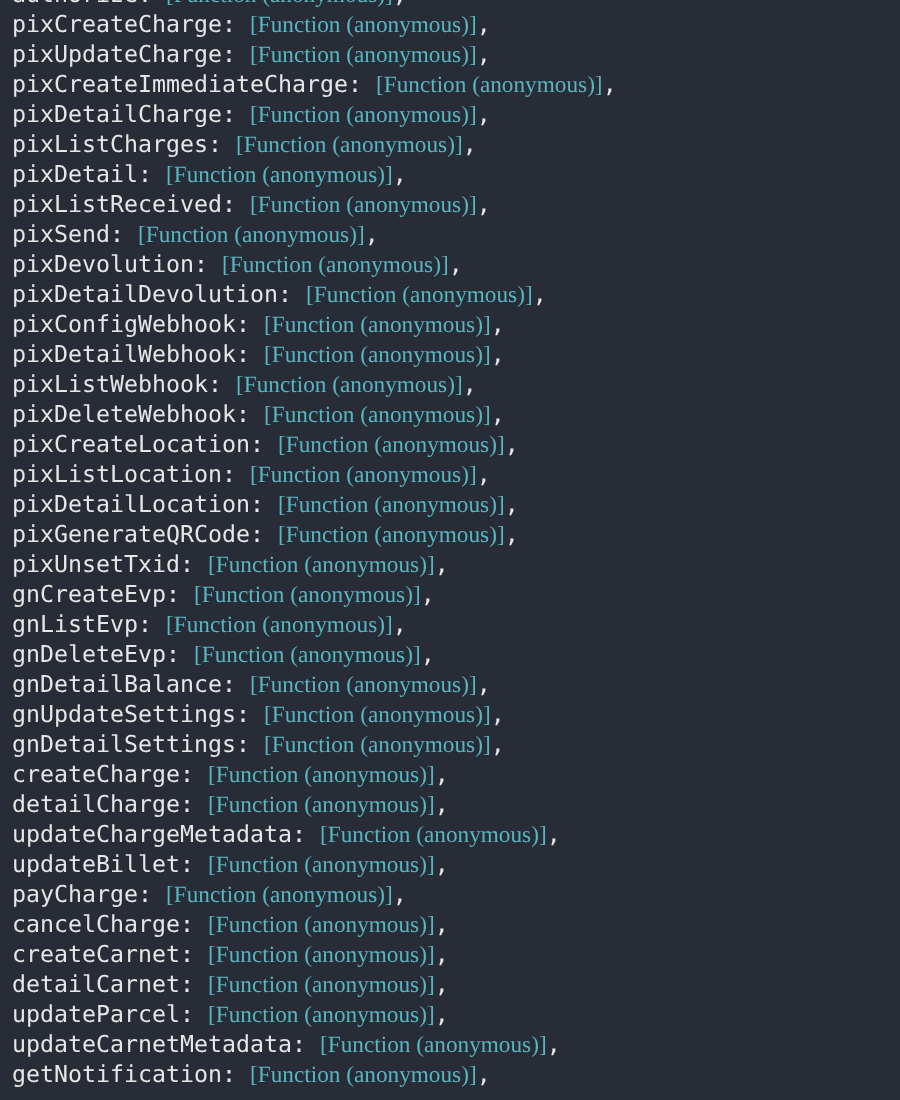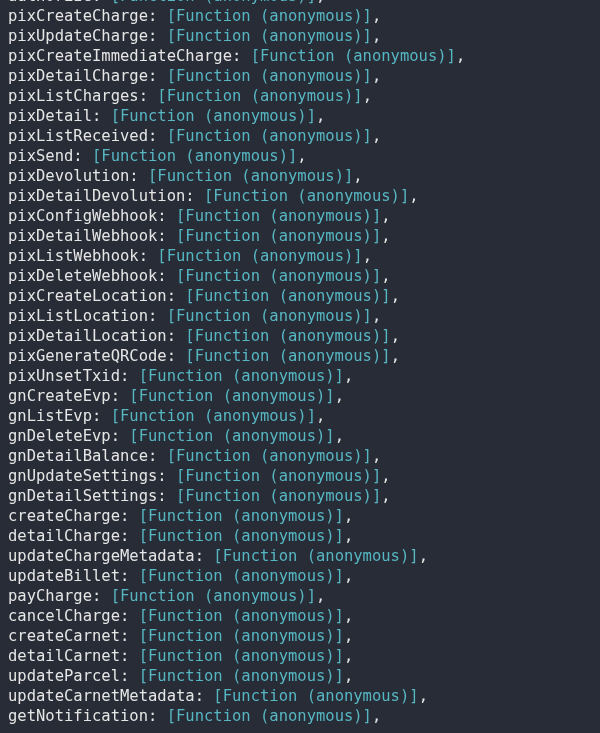--- a/index.html
+++ b/index.html
@@ -35,20 +35,20 @@
     -webkit-font-smoothing: subpixel-antialiased;
   }
   .console-line {
     height: 20px;
     line-height: 20px;
     white-space: pre;
     font-size: 15.5px;
   }
   .tok-key      { color: #e6e6e6; }
   .tok-punct    { color: #e6e6e6; }
-  .tok-function { color: #56b6c2; }
+  .tok-function { color: #56b6c2; font-family: Liberation Serif, serif; }
 </style>
 </head>
 <body style="background: rgb(40, 44, 54);">
 
 <div id="terminal" style="background: rgb(40, 44, 54);">
   <div id="console-lines" style="color: rgb(230, 230, 230);"><div class="console-line"><span class="tok-key" style="color: rgb(230, 230, 230);">authorize</span><span class="tok-punct" style="color: rgb(230, 230, 230);">: </span><span class="tok-function" style="color: rgb(86, 182, 194);">[Function (anonymous)]</span><span class="tok-punct" style="color: rgb(230, 230, 230);">,</span></div><div class="console-line"><span class="tok-key" style="color: rgb(230, 230, 230);">pixCreateCharge</span><span class="tok-punct" style="color: rgb(230, 230, 230);">: </span><span class="tok-function" style="color: rgb(86, 182, 194);">[Function (anonymous)]</span><span class="tok-punct" style="color: rgb(230, 230, 230);">,</span></div><div class="console-line"><span class="tok-key" style="color: rgb(230, 230, 230);">pixUpdateCharge</span><span class="tok-punct" style="color: rgb(230, 230, 230);">: </span><span class="tok-function" style="color: rgb(86, 182, 194);">[Function (anonymous)]</span><span class="tok-punct" style="color: rgb(230, 230, 230);">,</span></div><div class="console-line"><span class="tok-key" style="color: rgb(230, 230, 230);">pixCreateImmediateCharge</span><span class="tok-punct" style="color: rgb(230, 230, 230);">: </span><span class="tok-function" style="color: rgb(86, 182, 194);">[Function (anonymous)]</span><span class="tok-punct" style="color: rgb(230, 230, 230);">,</span></div><div class="console-line"><span class="tok-key" style="color: rgb(230, 230, 230);">pixDetailCharge</span><span class="tok-punct" style="color: rgb(230, 230, 230);">: </span><span class="tok-function" style="color: rgb(86, 182, 194);">[Function (anonymous)]</span><span class="tok-punct" style="color: rgb(230, 230, 230);">,</span></div><div class="console-line"><span class="tok-key" style="color: rgb(230, 230, 230);">pixListCharges</span><span class="tok-punct" style="color: rgb(230, 230, 230);">: </span><span class="tok-function" style="color: rgb(86, 182, 194);">[Function (anonymous)]</span><span class="tok-punct" style="color: rgb(230, 230, 230);">,</span></div><div class="console-line"><span class="tok-key" style="color: rgb(230, 230, 230);">pixDetail</span><span class="tok-punct" style="color: rgb(230, 230, 230);">: </span><span class="tok-function" style="color: rgb(86, 182, 194);">[Function (anonymous)]</span><span class="tok-punct" style="color: rgb(230, 230, 230);">,</span></div><div class="console-line"><span class="tok-key" style="color: rgb(230, 230, 230);">pixListReceived</span><span class="tok-punct" style="color: rgb(230, 230, 230);">: </span><span class="tok-function" style="color: rgb(86, 182, 194);">[Function (anonymous)]</span><span class="tok-punct" style="color: rgb(230, 230, 230);">,</span></div><div class="console-line"><span class="tok-key" style="color: rgb(230, 230, 230);">pixSend</span><span class="tok-punct" style="color: rgb(230, 230, 230);">: </span><span class="tok-function" style="color: rgb(86, 182, 194);">[Function (anonymous)]</span><span class="tok-punct" style="color: rgb(230, 230, 230);">,</span></div><div class="console-line"><span class="tok-key" style="color: rgb(230, 230, 230);">pixDevolution</span><span class="tok-punct" style="color: rgb(230, 230, 230);">: </span><span class="tok-function" style="color: rgb(86, 182, 194);">[Function (anonymous)]</span><span class="tok-punct" style="color: rgb(230, 230, 230);">,</span></div><div class="console-line"><span class="tok-key" style="color: rgb(230, 230, 230);">pixDetailDevolution</span><span class="tok-punct" style="color: rgb(230, 230, 230);">: </span><span class="tok-function" style="color: rgb(86, 182, 194);">[Function (anonymous)]</span><span class="tok-punct" style="color: rgb(230, 230, 230);">,</span></div><div class="console-line"><span class="tok-key" style="color: rgb(230, 230, 230);">pixConfigWebhook</span><span class="tok-punct" style="color: rgb(230, 230, 230);">: </span><span class="tok-function" style="color: rgb(86, 182, 194);">[Function (anonymous)]</span><span class="tok-punct" style="color: rgb(230, 230, 230);">,</span></div><div class="console-line"><span class="tok-key" style="color: rgb(230, 230, 230);">pixDetailWebhook</span><span class="tok-punct" style="color: rgb(230, 230, 230);">: </span><span class="tok-function" style="color: rgb(86, 182, 194);">[Function (anonymous)]</span><span class="tok-punct" style="color: rgb(230, 230, 230);">,</span></div><div class="console-line"><span class="tok-key" style="color: rgb(230, 230, 230);">pixListWebhook</span><span class="tok-punct" style="color: rgb(230, 230, 230);">: </span><span class="tok-function" style="color: rgb(86, 182, 194);">[Function (anonymous)]</span><span class="tok-punct" style="color: rgb(230, 230, 230);">,</span></div><div class="console-line"><span class="tok-key" style="color: rgb(230, 230, 230);">pixDeleteWebhook</span><span class="tok-punct" style="color: rgb(230, 230, 230);">: </span><span class="tok-function" style="color: rgb(86, 182, 194);">[Function (anonymous)]</span><span class="tok-punct" style="color: rgb(230, 230, 230);">,</span></div><div class="console-line"><span class="tok-key" style="color: rgb(230, 230, 230);">pixCreateLocation</span><span class="tok-punct" style="color: rgb(230, 230, 230);">: </span><span class="tok-function" style="color: rgb(86, 182, 194);">[Function (anonymous)]</span><span class="tok-punct" style="color: rgb(230, 230, 230);">,</span></div><div class="console-line"><span class="tok-key" style="color: rgb(230, 230, 230);">pixListLocation</span><span class="tok-punct" style="color: rgb(230, 230, 230);">: </span><span class="tok-function" style="color: rgb(86, 182, 194);">[Function (anonymous)]</span><span class="tok-punct" style="color: rgb(230, 230, 230);">,</span></div><div class="console-line"><span class="tok-key" style="color: rgb(230, 230, 230);">pixDetailLocation</span><span class="tok-punct" style="color: rgb(230, 230, 230);">: </span><span class="tok-function" style="color: rgb(86, 182, 194);">[Function (anonymous)]</span><span class="tok-punct" style="color: rgb(230, 230, 230);">,</span></div><div class="console-line"><span class="tok-key" style="color: rgb(230, 230, 230);">pixGenerateQRCode</span><span class="tok-punct" style="color: rgb(230, 230, 230);">: </span><span class="tok-function" style="color: rgb(86, 182, 194);">[Function (anonymous)]</span><span class="tok-punct" style="color: rgb(230, 230, 230);">,</span></div><div class="console-line"><span class="tok-key" style="color: rgb(230, 230, 230);">pixUnsetTxid</span><span class="tok-punct" style="color: rgb(230, 230, 230);">: </span><span class="tok-function" style="color: rgb(86, 182, 194);">[Function (anonymous)]</span><span class="tok-punct" style="color: rgb(230, 230, 230);">,</span></div><div class="console-line"><span class="tok-key" style="color: rgb(230, 230, 230);">gnCreateEvp</span><span class="tok-punct" style="color: rgb(230, 230, 230);">: </span><span class="tok-function" style="color: rgb(86, 182, 194);">[Function (anonymous)]</span><span class="tok-punct" style="color: rgb(230, 230, 230);">,</span></div><div class="console-line"><span class="tok-key" style="color: rgb(230, 230, 230);">gnListEvp</span><span class="tok-punct" style="color: rgb(230, 230, 230);">: </span><span class="tok-function" style="color: rgb(86, 182, 194);">[Function (anonymous)]</span><span class="tok-punct" style="color: rgb(230, 230, 230);">,</span></div><div class="console-line"><span class="tok-key" style="color: rgb(230, 230, 230);">gnDeleteEvp</span><span class="tok-punct" style="color: rgb(230, 230, 230);">: </span><span class="tok-function" style="color: rgb(86, 182, 194);">[Function (anonymous)]</span><span class="tok-punct" style="color: rgb(230, 230, 230);">,</span></div><div class="console-line"><span class="tok-key" style="color: rgb(230, 230, 230);">gnDetailBalance</span><span class="tok-punct" style="color: rgb(230, 230, 230);">: </span><span class="tok-function" style="color: rgb(86, 182, 194);">[Function (anonymous)]</span><span class="tok-punct" style="color: rgb(230, 230, 230);">,</span></div><div class="console-line"><span class="tok-key" style="color: rgb(230, 230, 230);">gnUpdateSettings</span><span class="tok-punct" style="color: rgb(230, 230, 230);">: </span><span class="tok-function" style="color: rgb(86, 182, 194);">[Function (anonymous)]</span><span class="tok-punct" style="color: rgb(230, 230, 230);">,</span></div><div class="console-line"><span class="tok-key" style="color: rgb(230, 230, 230);">gnDetailSettings</span><span class="tok-punct" style="color: rgb(230, 230, 230);">: </span><span class="tok-function" style="color: rgb(86, 182, 194);">[Function (anonymous)]</span><span class="tok-punct" style="color: rgb(230, 230, 230);">,</span></div><div class="console-line"><span class="tok-key" style="color: rgb(230, 230, 230);">createCharge</span><span class="tok-punct" style="color: rgb(230, 230, 230);">: </span><span class="tok-function" style="color: rgb(86, 182, 194);">[Function (anonymous)]</span><span class="tok-punct" style="color: rgb(230, 230, 230);">,</span></div><div class="console-line"><span class="tok-key" style="color: rgb(230, 230, 230);">detailCharge</span><span class="tok-punct" style="color: rgb(230, 230, 230);">: </span><span class="tok-function" style="color: rgb(86, 182, 194);">[Function (anonymous)]</span><span class="tok-punct" style="color: rgb(230, 230, 230);">,</span></div><div class="console-line"><span class="tok-key" style="color: rgb(230, 230, 230);">updateChargeMetadata</span><span class="tok-punct" style="color: rgb(230, 230, 230);">: </span><span class="tok-function" style="color: rgb(86, 182, 194);">[Function (anonymous)]</span><span class="tok-punct" style="color: rgb(230, 230, 230);">,</span></div><div class="console-line"><span class="tok-key" style="color: rgb(230, 230, 230);">updateBillet</span><span class="tok-punct" style="color: rgb(230, 230, 230);">: </span><span class="tok-function" style="color: rgb(86, 182, 194);">[Function (anonymous)]</span><span class="tok-punct" style="color: rgb(230, 230, 230);">,</span></div><div class="console-line"><span class="tok-key" style="color: rgb(230, 230, 230);">payCharge</span><span class="tok-punct" style="color: rgb(230, 230, 230);">: </span><span class="tok-function" style="color: rgb(86, 182, 194);">[Function (anonymous)]</span><span class="tok-punct" style="color: rgb(230, 230, 230);">,</span></div><div class="console-line"><span class="tok-key" style="color: rgb(230, 230, 230);">cancelCharge</span><span class="tok-punct" style="color: rgb(230, 230, 230);">: </span><span class="tok-function" style="color: rgb(86, 182, 194);">[Function (anonymous)]</span><span class="tok-punct" style="color: rgb(230, 230, 230);">,</span></div><div class="console-line"><span class="tok-key" style="color: rgb(230, 230, 230);">createCarnet</span><span class="tok-punct" style="color: rgb(230, 230, 230);">: </span><span class="tok-function" style="color: rgb(86, 182, 194);">[Function (anonymous)]</span><span class="tok-punct" style="color: rgb(230, 230, 230);">,</span></div><div class="console-line"><span class="tok-key" style="color: rgb(230, 230, 230);">detailCarnet</span><span class="tok-punct" style="color: rgb(230, 230, 230);">: </span><span class="tok-function" style="color: rgb(86, 182, 194);">[Function (anonymous)]</span><span class="tok-punct" style="color: rgb(230, 230, 230);">,</span></div><div class="console-line"><span class="tok-key" style="color: rgb(230, 230, 230);">updateParcel</span><span class="tok-punct" style="color: rgb(230, 230, 230);">: </span><span class="tok-function" style="color: rgb(86, 182, 194);">[Function (anonymous)]</span><span class="tok-punct" style="color: rgb(230, 230, 230);">,</span></div><div class="console-line"><span class="tok-key" style="color: rgb(230, 230, 230);">updateCarnetMetadata</span><span class="tok-punct" style="color: rgb(230, 230, 230);">: </span><span class="tok-function" style="color: rgb(86, 182, 194);">[Function (anonymous)]</span><span class="tok-punct" style="color: rgb(230, 230, 230);">,</span></div><div class="console-line"><span class="tok-key" style="color: rgb(230, 230, 230);">getNotification</span><span class="tok-punct" style="color: rgb(230, 230, 230);">: </span><span class="tok-function" style="color: rgb(86, 182, 194);">[Function (anonymous)]</span><span class="tok-punct" style="color: rgb(230, 230, 230);">,</span></div></div>
 </div>
 
 </body></html>

